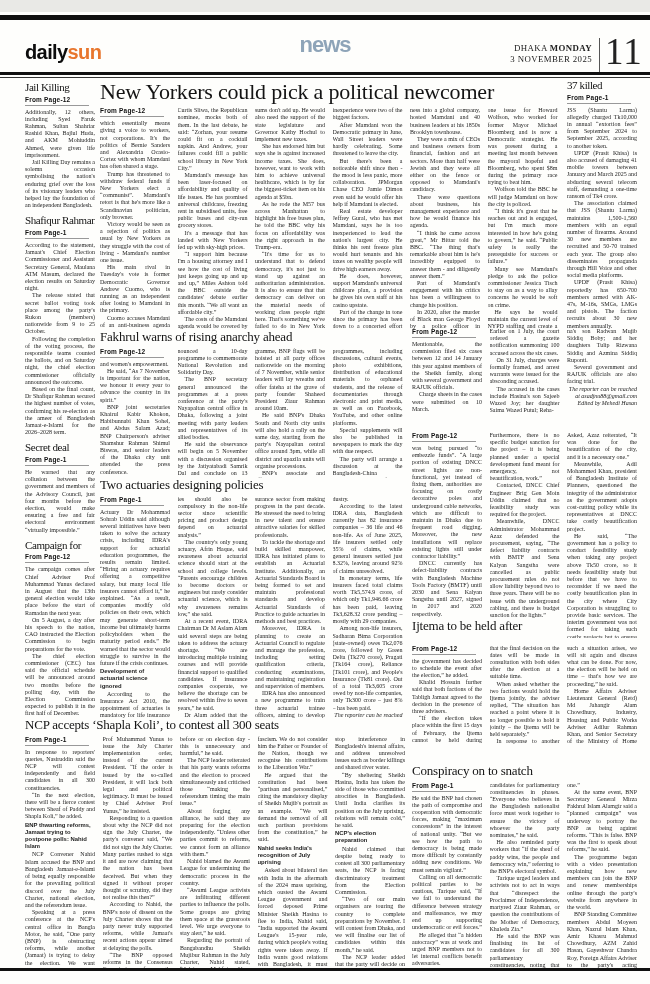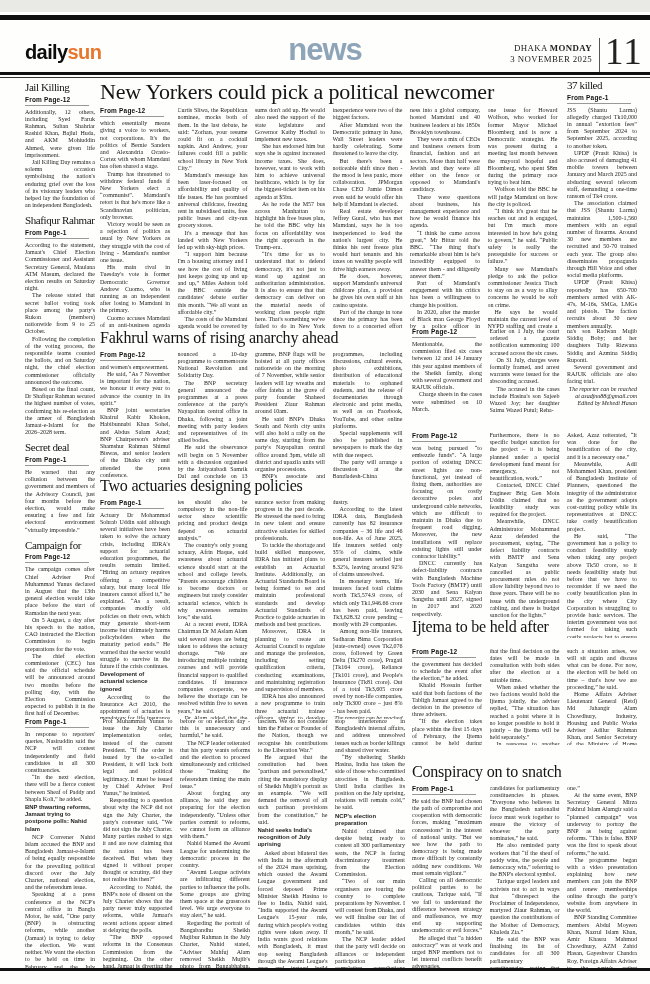--- a/index.html
+++ b/index.html
@@ -8,34 +8,34 @@
   .topbar { position:absolute; left:0; top:3px; width:650px; height:5px; background:#101010; }
   .thickrule { position:absolute; left:0; top:60px; width:650px; height:3px; background:#111; }
   .thinrule { position:absolute; left:0; top:65px; width:650px; height:1px; background:#333; }
   .botrule { position:absolute; left:0; top:956px; width:650px; height:3px; background:#111; }
 
   
   .logo { position:absolute; left:25px; top:29px; font-family:"Liberation Sans",sans-serif;
           font-weight:bold; font-size:20px; letter-spacing:-0.6px; color:#0d0d0d; }
   .logo .sun { color:#e8762d; }
   .section-name { position:absolute; left:0; right:0; top:22px; text-align:center;
-          font-family:"Liberation Sans",sans-serif; font-weight:bold; font-size:31px;
+          font-family:"Liberation Sans",sans-serif; font-weight:bold; font-size:22px;
           letter-spacing:-1px; color:#8ea4b8; line-height:1; }
   .dateblock { position:absolute; left:480px; top:31px; width:112px; text-align:right;
           font-size:8.8px; letter-spacing:.4px; color:#222; line-height:1.3; }
   .dateblock b { font-weight:bold; }
   .vline { position:absolute; left:599px; top:26px; width:1px; height:34px; background:#555; }
   .pagenum { position:absolute; left:605px; top:18px; font-size:37px; font-weight:400;
           color:#222; letter-spacing:1px; line-height:1.2; }
 
   
   .article { position:absolute; display:flex; flex-direction:column; overflow:hidden; }
   .hl { font-weight:normal; color:#141414; margin:0 0 4px 0; line-height:1.05; }
   .hl-xl { font-size:22px; letter-spacing:-0.2px; white-space:nowrap; }
-  .hl-m  { font-size:16px; letter-spacing:-0.2px; white-space:nowrap; }
+  .hl-m  { font-size:13px; letter-spacing:-0.2px; white-space:nowrap; }
   .hl-s  { font-size:11px; letter-spacing:-0.4px; white-space:nowrap; margin-bottom:2px; }
   .cols { display:flex; gap:7.5px; flex:1; overflow:hidden; }
   .col { flex:0 0 70px; width:70px; overflow:hidden; }
   .fp { font-family:"Liberation Sans",sans-serif; font-weight:bold; font-size:6.5px;
         letter-spacing:.2px; color:#111; border-bottom:1px solid #999;
         padding-bottom:2px; margin-bottom:3px; width:92%; }
   .ptext { font-size:6px; line-height:7.2px; text-align:justify; color:#1d1d1d; }
   .ptext p { margin:0; text-indent:7px; }
   .ptext p:first-child { text-indent:0; }
   .ptext p.sub { font-family:"Liberation Sans",sans-serif; font-weight:bold; font-size:5.9px;
@@ -320,20 +320,21 @@
       <div class="col">
           <div class="ptext">
             <p>such a situation arises, we will sit again and discuss what can be done. For now, the election will be held on time – that's how we are proceeding,” he said.</p>
             <p>Home Affairs Adviser Lieutenant General (Retd) Md Jahangir Alam Chowdhury, Industry, Housing and Public Works Adviser Adilur Rahman Khan, and Senior Secretary of the Ministry of Home Affairs Nasimul Gani were also present at the meeting.</p>
           </div>
         </div>
     </div>
   </section>
 
   <section class="article" style="left:25px; top:706px; width:380px; height:250px;">
+    <h1 class="hl hl-m">NCP accepts ‘Shapla Koli’, to contest all 300 seats</h1>
     <div class="cols">
       <div class="col">
         <div class="fp">From Page-1</div>
         <div class="ptext">
             <p>In response to reporters' queries, Nasiruddin said the NCP will contest independently and field candidates in all 300 constituencies.</p>
             <p>“In the next election, there will be a fierce contest between Sheaf of Paddy and Shapla Koli,” he added.</p>
             <p class="sub">BNP thwarting reforms, Jamaat trying to postpone polls: Nahid Islam</p>
             <p>NCP Convener Nahid Islam accused the BNP and Bangladesh Jamaat-e-Islami of being equally responsible for the prevailing political discord over the July Charter, national election, and the referendum issue.</p>
             <p>Speaking at a press conference at the NCP's central office in Bangla Motor, he said, “One party (BNP) is obstructing reforms, while another (Jamaat) is trying to delay the election. We want neither. We want the election to be held on time in February and the July Charter to get a legal basis.”</p>
           </div>

